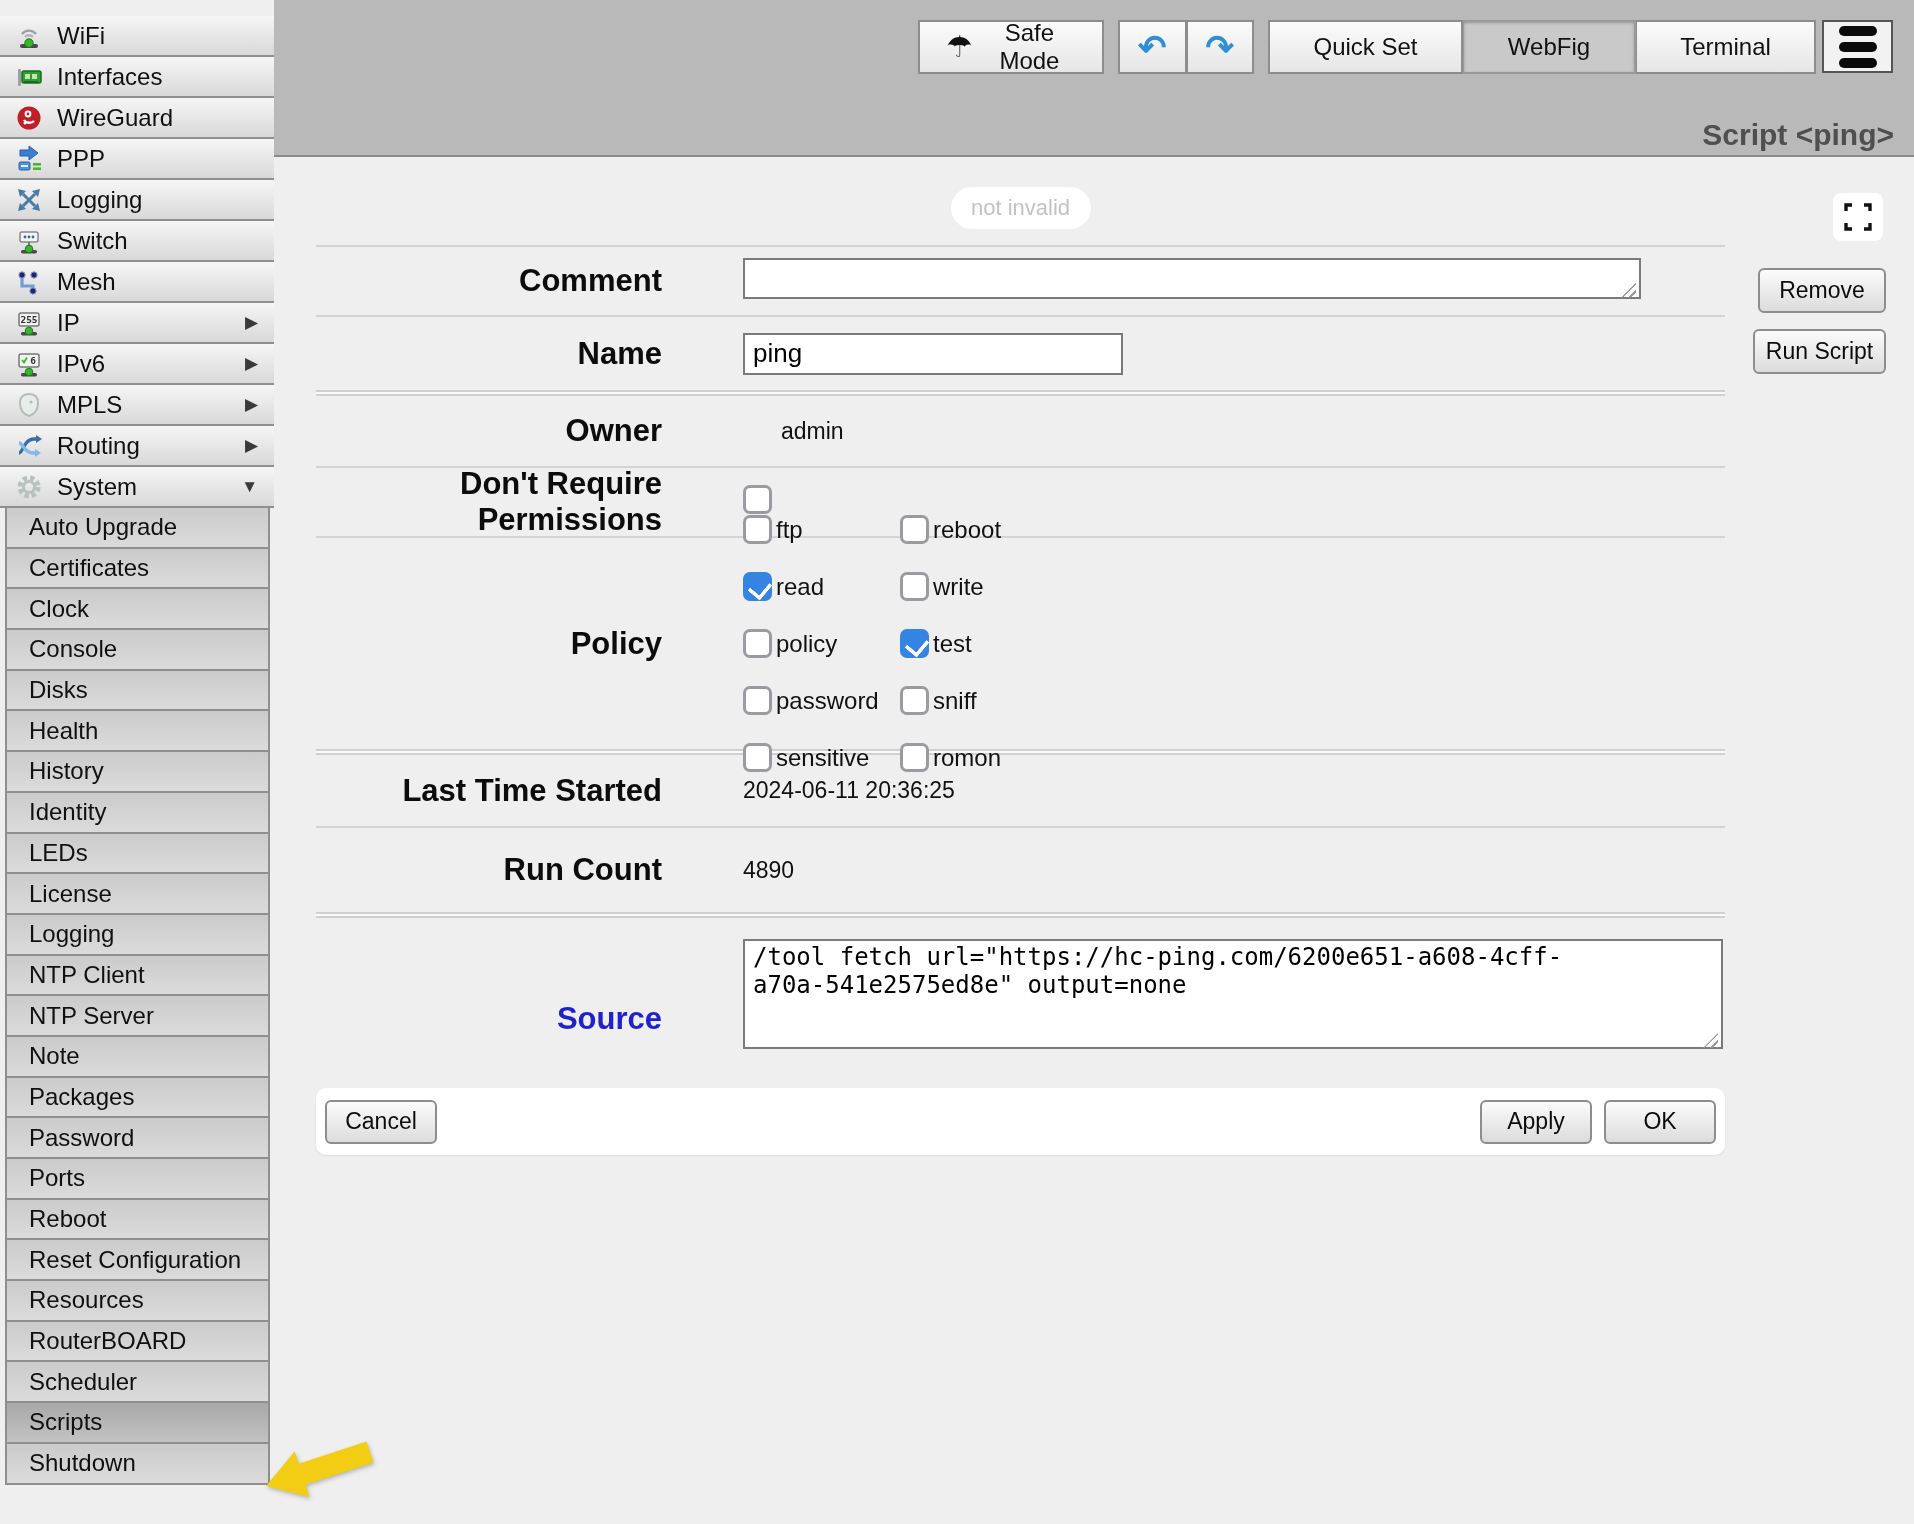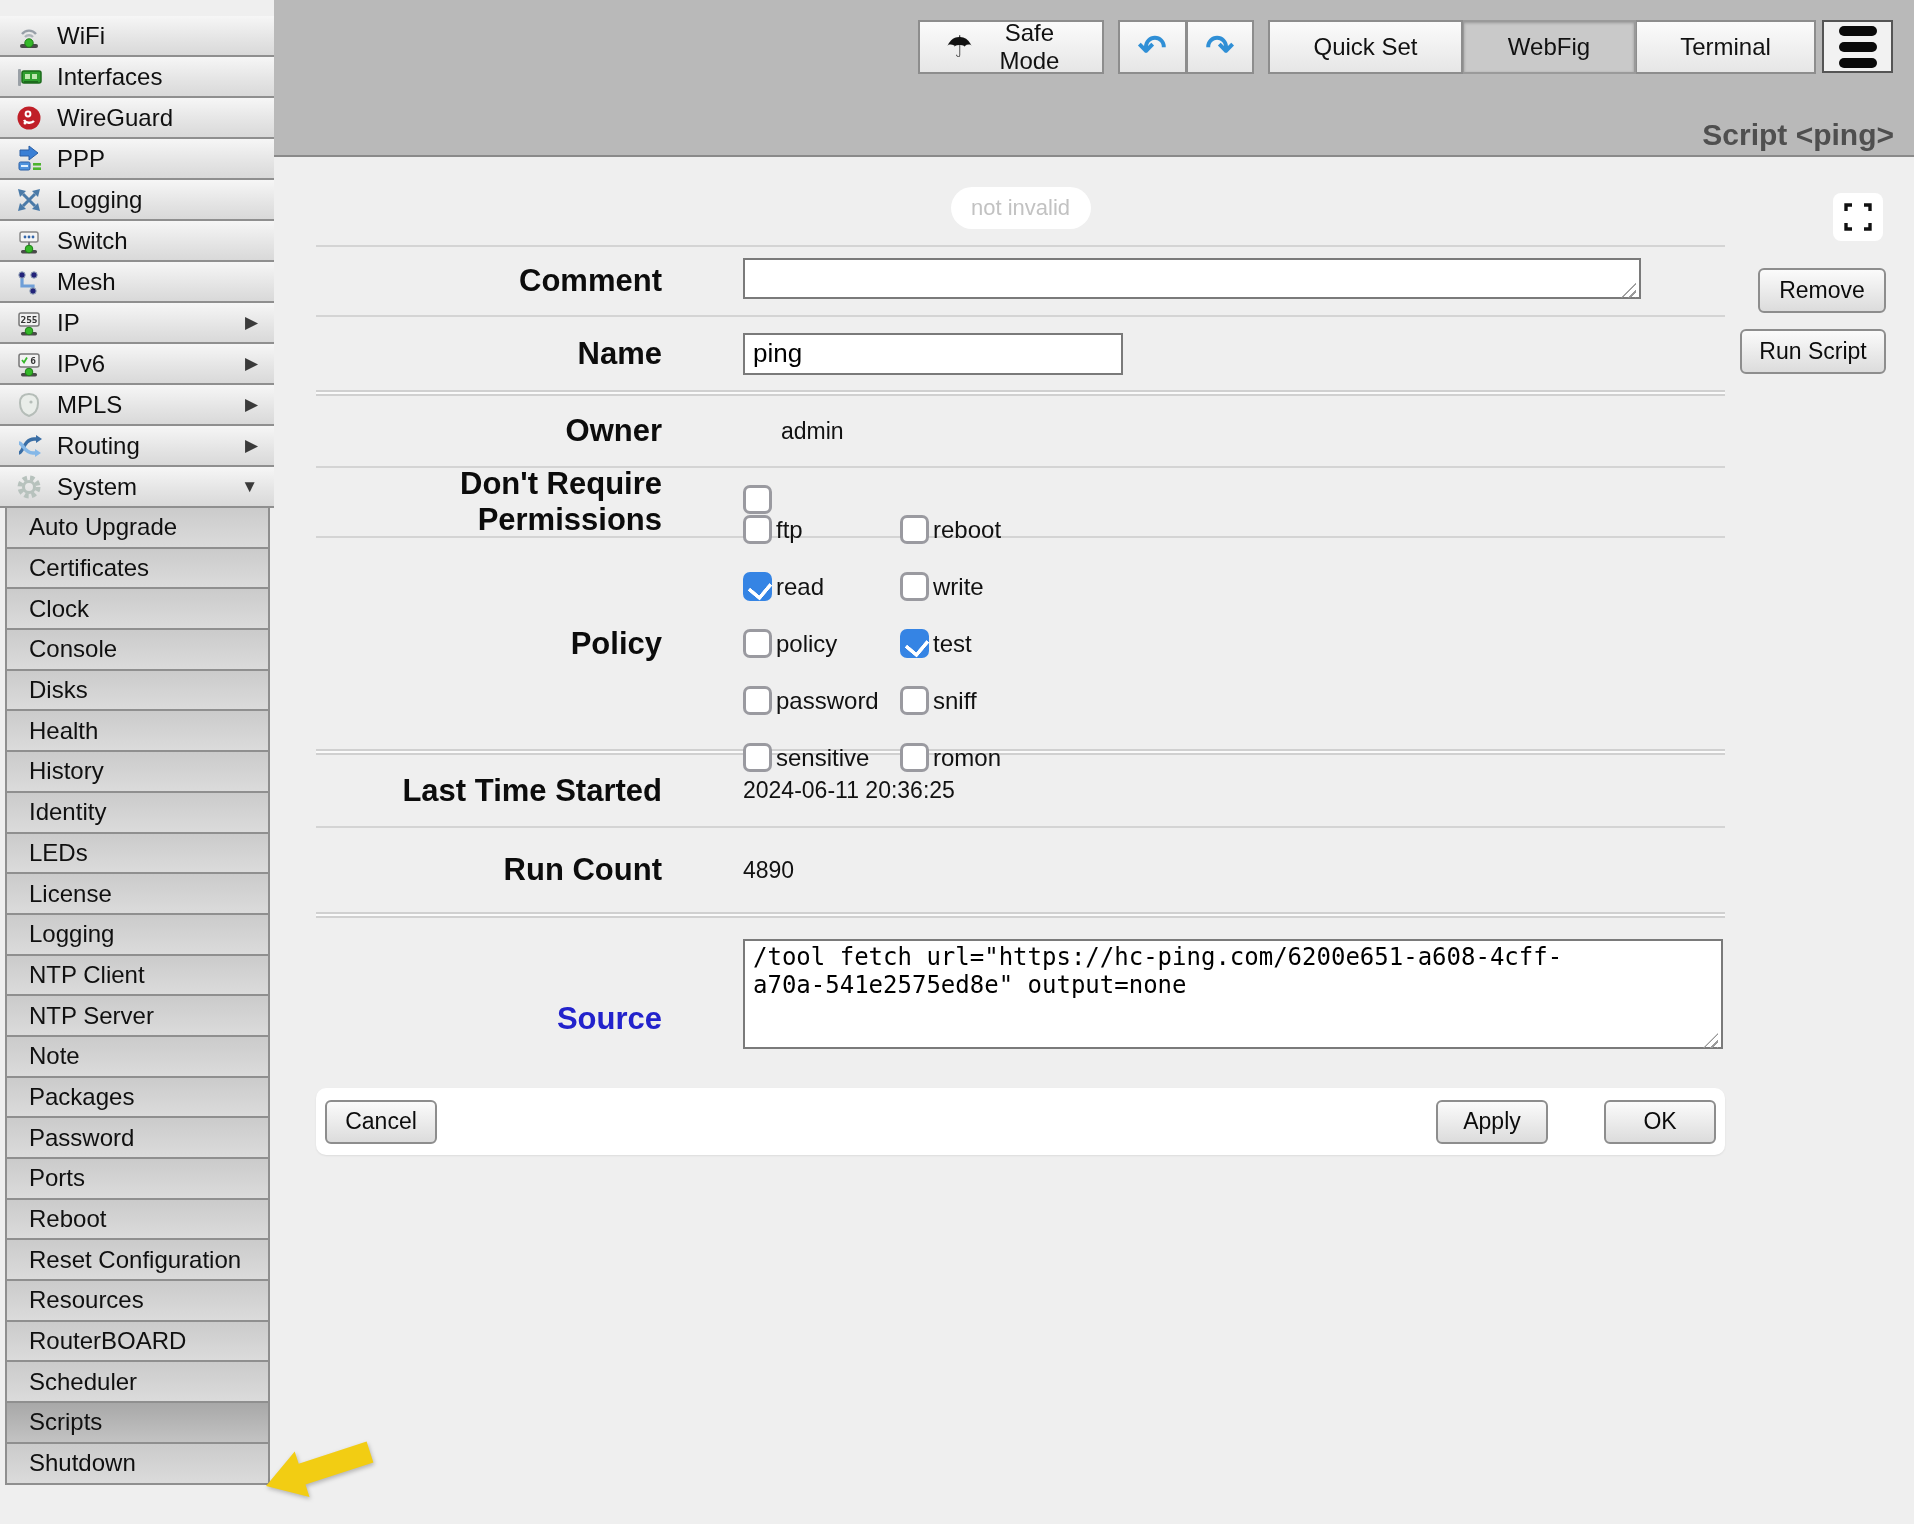--- a/index.html
+++ b/index.html
@@ -78,33 +78,33 @@
         display:inline-block; position:relative; cursor:pointer; flex:0 0 auto; }
   .cb.checked { background:#3584e4; border-color:#3584e4; }
   .cb.checked::after { content:""; position:absolute; left:6px; top:3px; width:12px; height:16px;
         border-right:4px solid #fff; border-bottom:4px solid #fff; transform:rotate(40deg); border-radius:1px; }
   #policy-grid { margin-left:81px; display:grid; grid-template-columns:157px 200px; row-gap:28px; }
   .pol-opt { display:flex; align-items:center; }
   .pol-opt .pl { font-size:24px; margin-left:4px; }
 
   
   #btnbar { margin-top:18px; height:67px; background:#ffffff; border-radius:10px;
-            display:flex; align-items:center; padding:0 9px; box-shadow:0 1px 2px rgba(0,0,0,.08);gap:44px; }
+            display:flex; align-items:center; padding:0 9px; box-shadow:0 1px 2px rgba(0,0,0,.08); }
   .btn { background:linear-gradient(180deg,#fbfbfb,#dcdcdc); border:2px solid #8d8d8d; border-radius:6px;
          font-size:23px; color:#0c0c0c; padding:0 10px; min-width:112px; height:44px; cursor:pointer;
          display:flex; align-items:center; justify-content:center; }
   #cancel-btn { margin-right:auto; }
   #apply-btn { margin-right:12px; }
 
   
   #right-col { position:absolute; right:28px; top:36px; display:flex; flex-direction:column; align-items:flex-end; }
   #expand-box { width:50px; height:48px; background:#fff; border-radius:8px; margin-right:3px;
                 display:flex; align-items:center; justify-content:center; cursor:pointer; }
   #remove-btn { margin-top:27px; width:128px; height:45px; }
-  #runscript-btn { margin-top:16px; width:146px; height:45px; }
+  #runscript-btn { margin-top:16px; width:133px; height:45px; }
 
   
   #pointer-arrow { position:absolute; left:262px; top:1434px; z-index:5; pointer-events:none;
                    filter:drop-shadow(1px 2px 2px rgba(0,0,0,.25)); }
 </style>
 </head>
 <body>
 
 <div id="header">
   <div id="toolbar">

